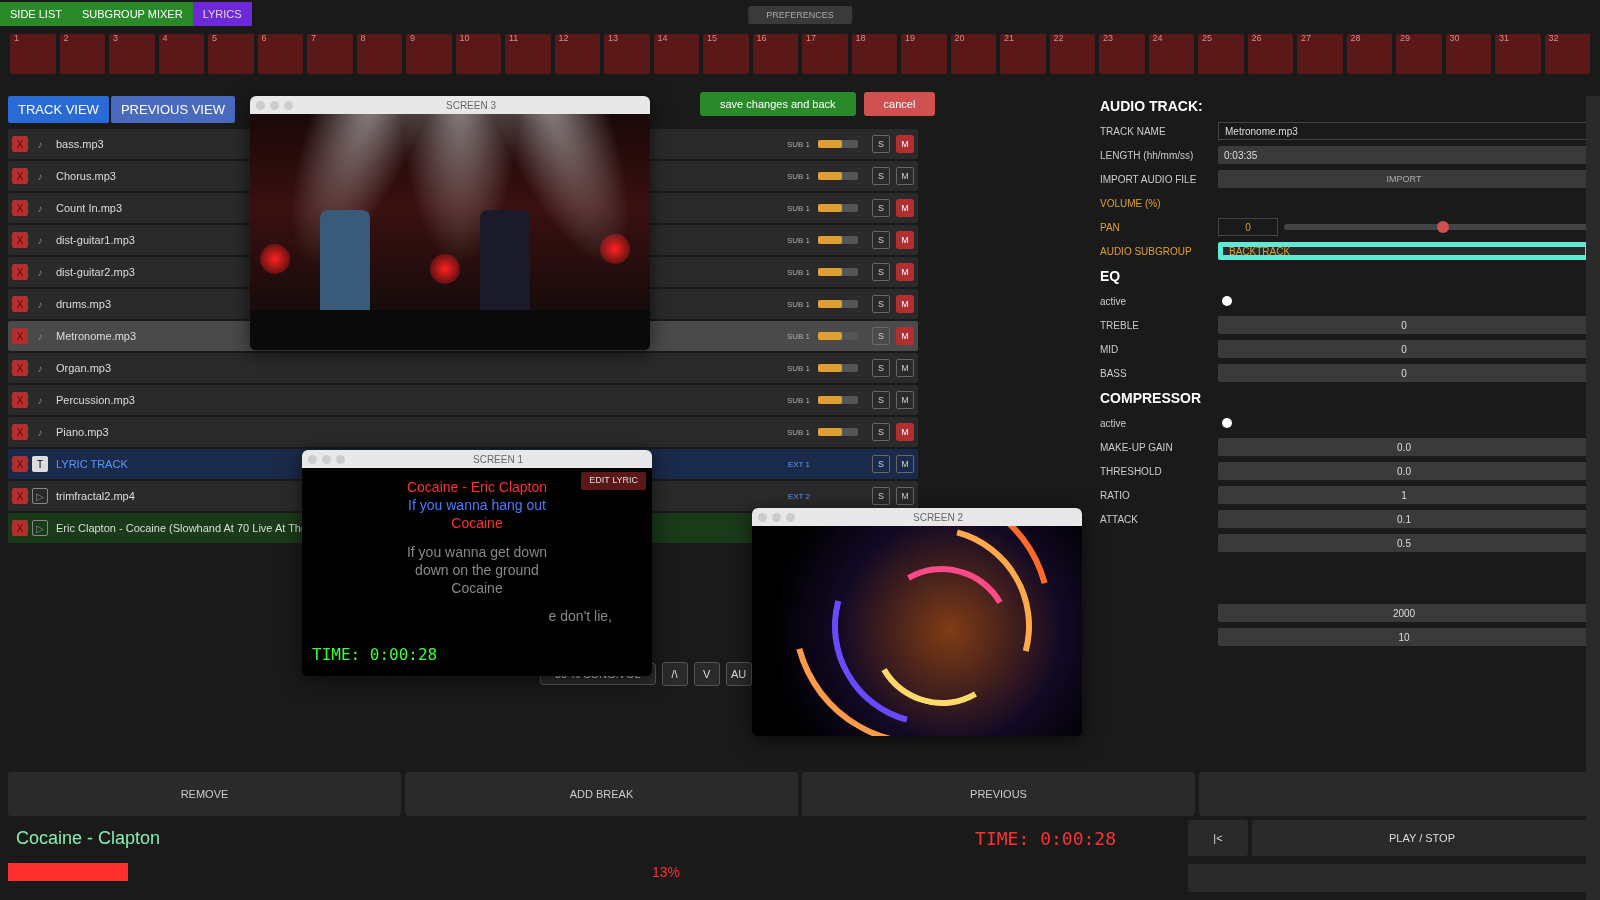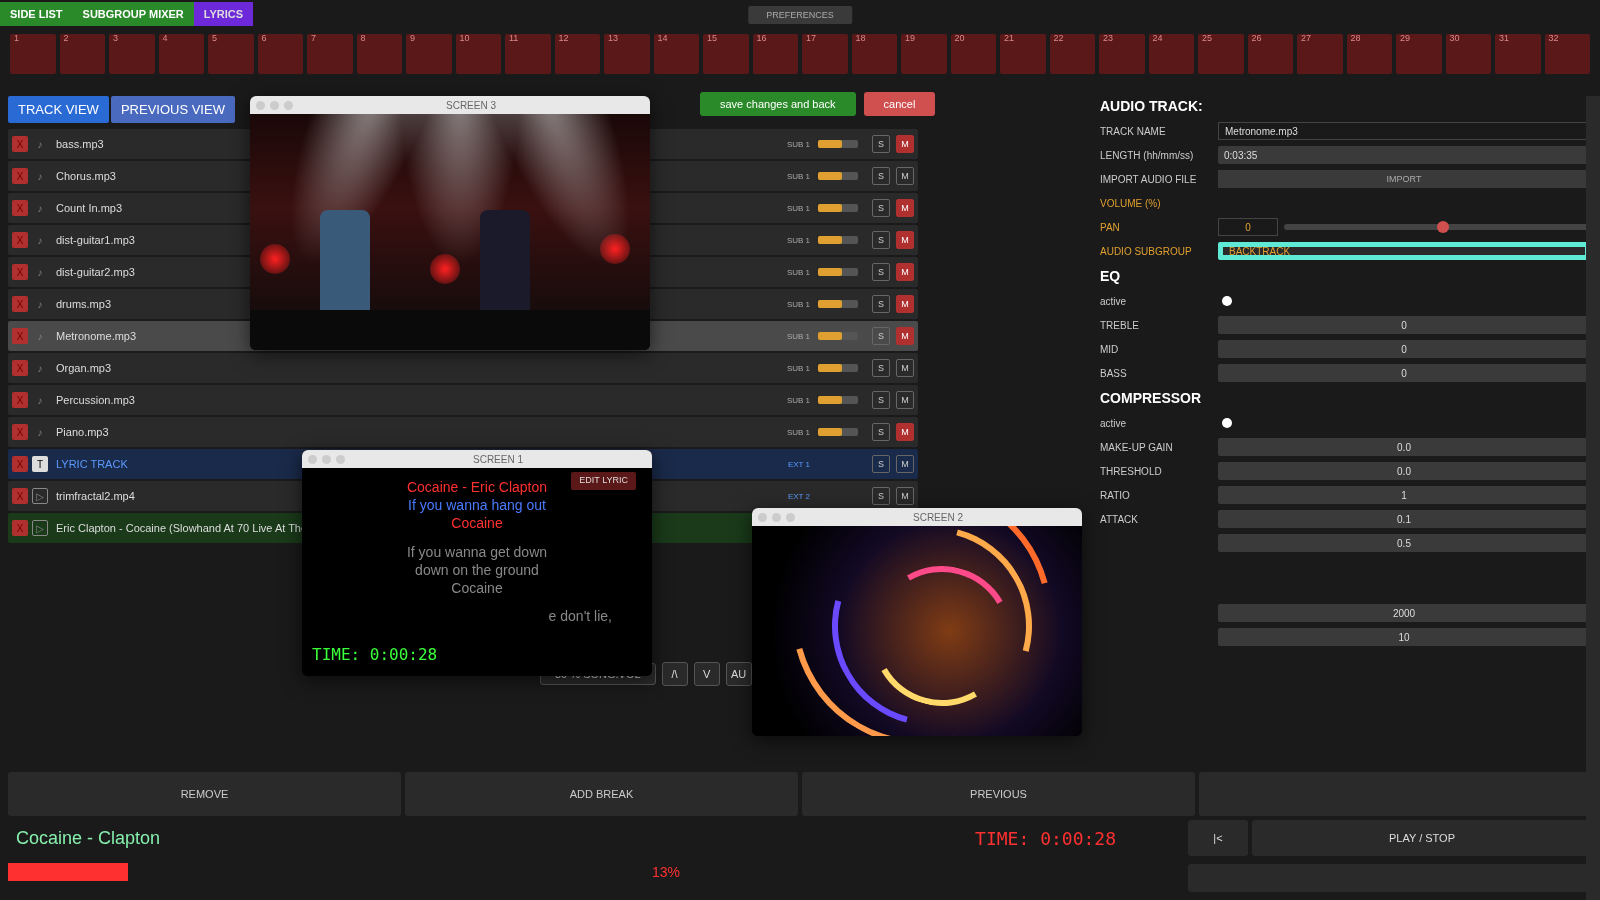--- a/index.html
+++ b/index.html
@@ -1,20 +1,20 @@
 <!DOCTYPE html>
 <html><head>
 <meta charset="utf-8">
 <style>
 * { margin:0; padding:0; box-sizing:border-box; font-family: 'Helvetica Neue', Arial, sans-serif; }
 body { background:#1a1a1a; color:#ccc; font-size:11px; width:1600px; height:900px; overflow:hidden; position:relative; }
 
 
 .top-tabs { display:flex; align-items:center; height:28px; background:#1a1a1a; }
-.top-tab { padding:6px 10px; font-size:11px; cursor:pointer;font-weight:bold; }
+.top-tab { padding:6px 10px; font-size:11px; cursor:pointer; }
 .top-tab.green { background:#2a8a2a; color:#fff; }
 .top-tab.gray  { background:#6d28d9; color:#ddd; }
 .top-tab + .top-tab { margin-left:0; }
 .prefs-btn { position:absolute; left:50%; transform:translateX(-50%); top:6px; background:#3a3a3a; color:#aaa; padding:4px 18px; font-size:9px; border-radius:2px; cursor:pointer; }
 
 
 .slot-strip { display:flex; gap:4px; padding:6px 10px; background:#1a1a1a; }
 .slot { flex:1; height:40px; background:#5a1818; border-radius:2px; position:relative; }
 .slot-num { position:absolute; top:-1px; left:4px; font-size:9px; color:#d88; }
 
@@ -79,21 +79,21 @@
 .musician{position:absolute;bottom:30px;width:50px;height:110px;background:#2a3a4a;border-radius:8px 8px 0 0;}
 .m1{left:70px;background:#3a5a7a;} .m2{left:230px;background:#1a1a2a;}
 .stage-floor{position:absolute;bottom:0;left:0;right:0;height:40px;background:#0a0a0a;}
 .red-spot{position:absolute;width:30px;height:30px;background:radial-gradient(circle,#ff2020,transparent);border-radius:50%;}
 .rs1{top:130px;left:10px;}.rs2{top:120px;right:20px;}.rs3{top:140px;left:180px;}
 
 
 .lyr-body { width:350px; height:208px; background:#000; padding:10px; text-align:center; font-size:14px; line-height:1.3; position:relative;}
 .lyr-red{color:#ff3030;} .lyr-blue{color:#4a7aff;} .lyr-orange{color:#e0a030;} .lyr-gray{color:#888;}
 .lyr-time{position:absolute;left:10px;bottom:10px;color:#3aff3a;font-family:monospace;font-size:16px;}
-.edit-lyric-btn{position:absolute;right:16px;top:4px;background:#5a1818;color:#ddd;font-size:9px;padding:3px 8px;border-radius:2px;cursor:pointer;}
+.edit-lyric-btn{position:absolute;right:6px;top:4px;background:#5a1818;color:#ddd;font-size:9px;padding:3px 8px;border-radius:2px;cursor:pointer;}
 
 
 .fractal{width:330px;height:210px;background:#000;position:relative;overflow:hidden;}
 .fr-ring{position:absolute;border:6px solid;border-radius:50%;}
 .fr1{width:260px;height:260px;top:-40px;left:40px;border-color:#ff6a2a transparent #ff9a4a transparent;transform:rotate(30deg);}
 .fr2{width:200px;height:200px;top:0px;left:80px;border-color:#ffaa4a transparent #6a4aff transparent;transform:rotate(60deg);}
 .fr3{width:140px;height:140px;top:40px;left:120px;border-color:#ff4a8a transparent #ffda6a transparent;transform:rotate(15deg);}
 .fr-glow{position:absolute;inset:0;background:radial-gradient(circle at 60% 50%,rgba(255,120,40,0.5),rgba(60,30,120,0.3) 50%,#000 80%);}
 
 

